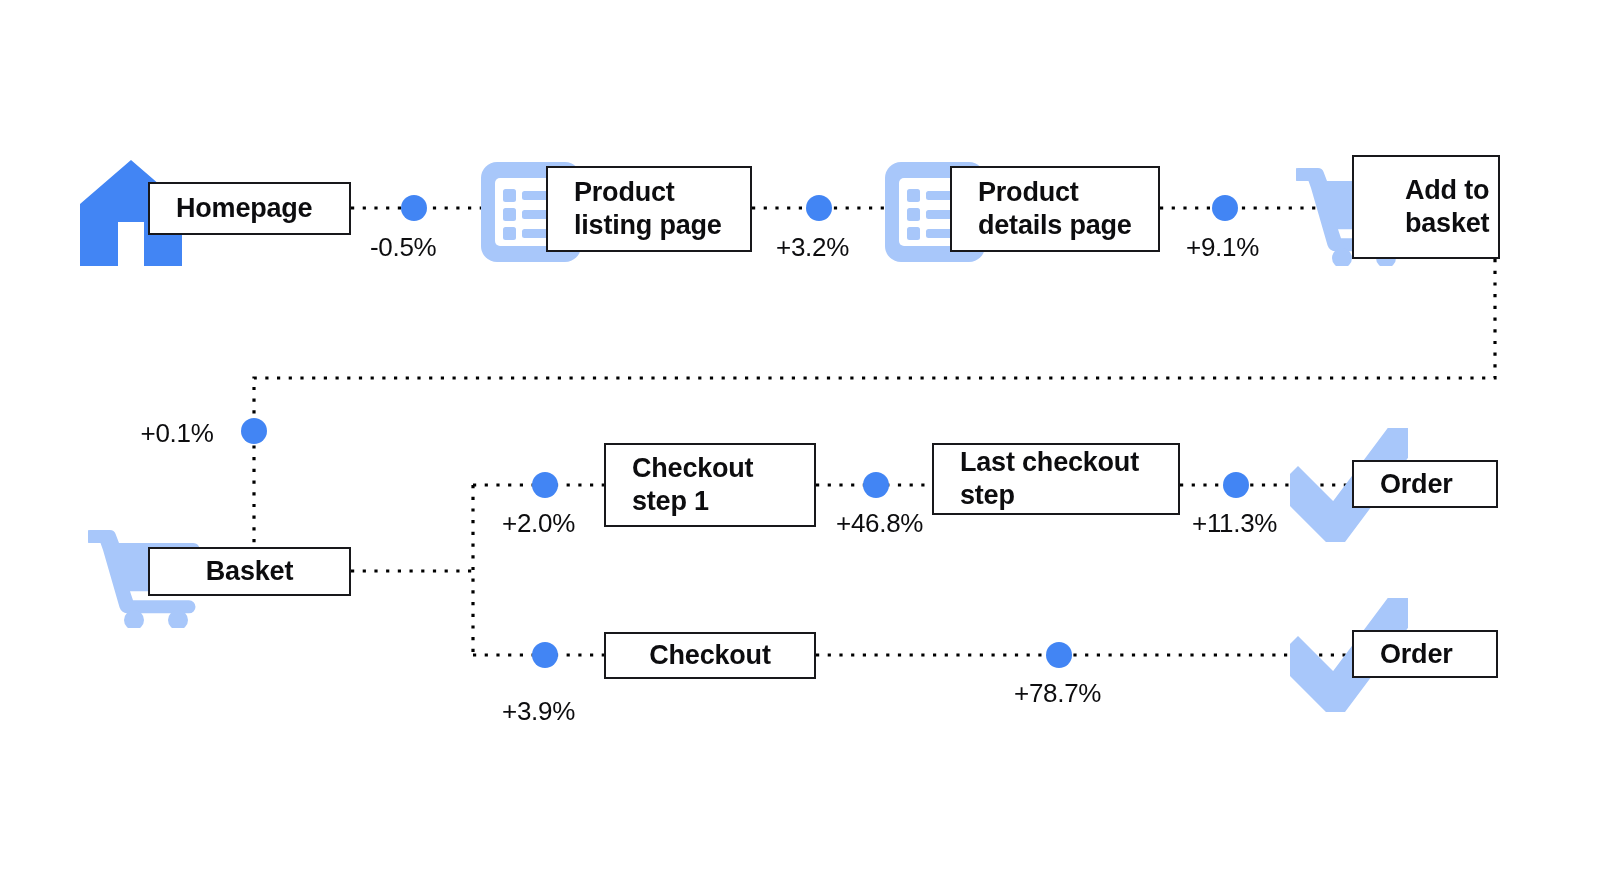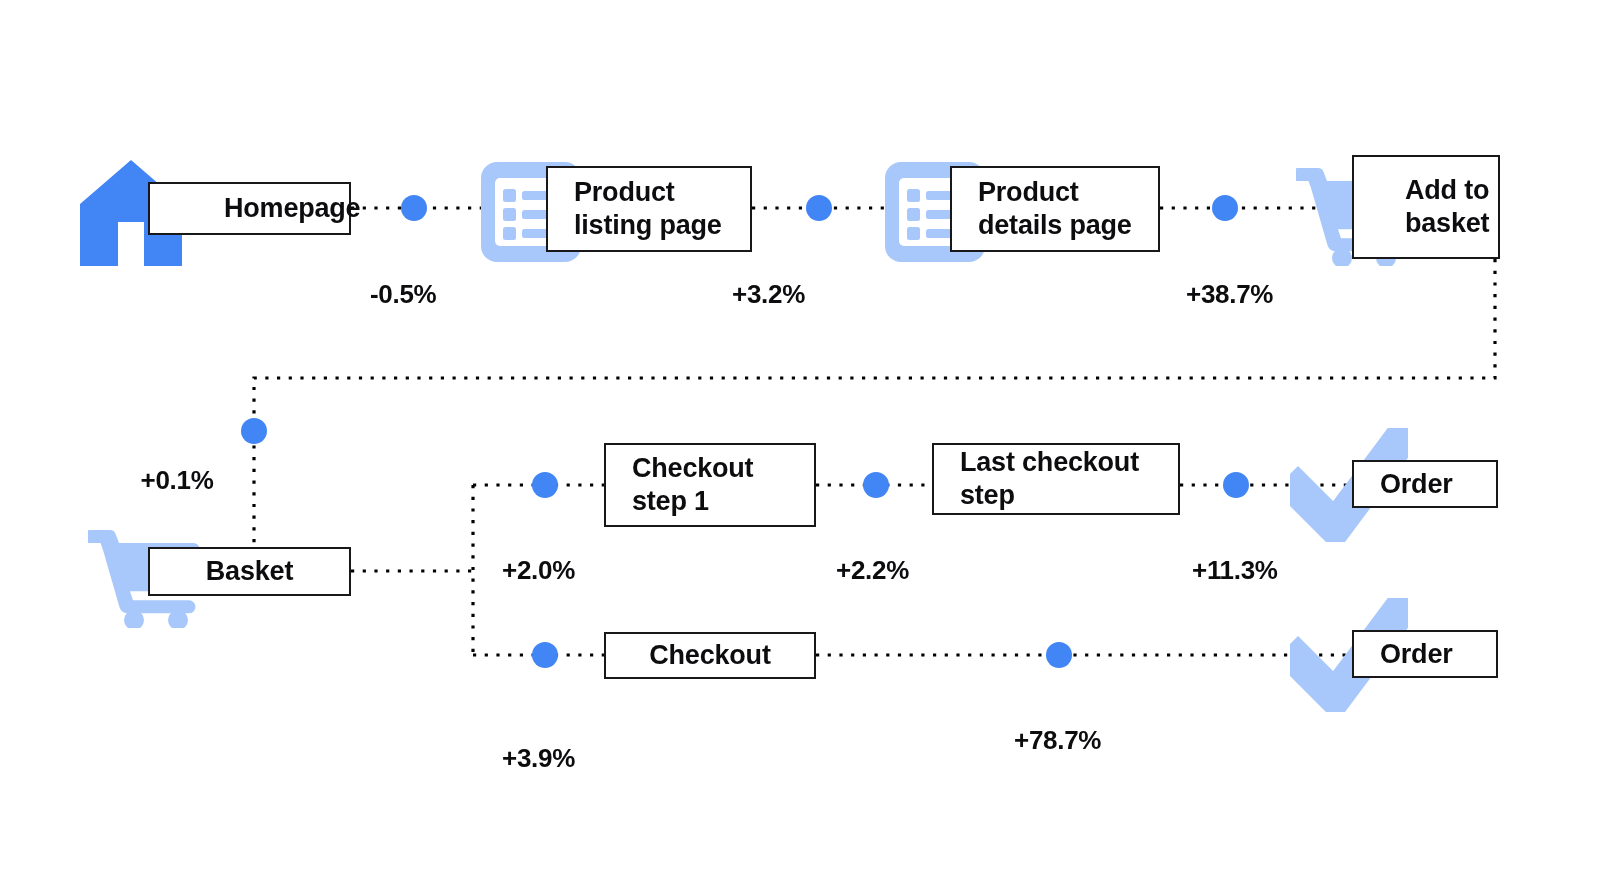--- a/index.html
+++ b/index.html
@@ -53,27 +53,26 @@
     text-align: center;
   }
   .icon {
     position: absolute;
     z-index: 3;
   }
   .icon svg { display: block; }
   .delta {
     position: absolute;
     font-family: "Liberation Sans", sans-serif;
-    font-weight: 700;
+    font-weight: 400;
     font-size: 26px;
     color: #0d0d0f;
     letter-spacing: -0.3px;
     white-space: nowrap;
     z-index: 6;
-    margin-top: 47px;
   }
   .delta.right-align { text-align: center; }
   .dot {
     position: absolute;
     width: 26px;
     height: 26px;
     border-radius: 50%;
     background: #4285f4;
     z-index: 7;
   }
@@ -162,21 +161,21 @@
       <path d="M8 62 L45 99 L110 12" fill="none" stroke="#a8c7fa" stroke-width="34" stroke-linecap="square" stroke-linejoin="miter"></path>
     </svg>
   </span>
 
   <span class="icon" style="left:1290px; top:598px;">
     <svg width="118" height="114" viewBox="0 0 118 114">
       <path d="M8 62 L45 99 L110 12" fill="none" stroke="#a8c7fa" stroke-width="34" stroke-linecap="square" stroke-linejoin="miter"></path>
     </svg>
   </span>
 
-  <div class="node" style="left:148px; top:182px; width:203px; height:53px;padding-left:48px;">
+  <div class="node" style="left:148px; top:182px; width:203px; height:53px;">
     <span class="node-label">Homepage</span>
   </div>
 
   <div class="node" style="left:546px; top:166px; width:206px; height:86px;">
     <span class="node-label">Product
 listing page</span>
   </div>
 
   <div class="node" style="left:950px; top:166px; width:210px; height:86px;">
     <span class="node-label">Product
@@ -218,22 +217,22 @@
   <span class="dot" style="left:806px; top:195px;"></span>
   <span class="dot" style="left:1212px; top:195px;"></span>
   <span class="dot" style="left:241px; top:418px;"></span>
   <span class="dot" style="left:532px; top:472px;"></span>
   <span class="dot" style="left:863px; top:472px;"></span>
   <span class="dot" style="left:1223px; top:472px;"></span>
   <span class="dot" style="left:532px; top:642px;"></span>
   <span class="dot" style="left:1046px; top:642px;"></span>
 
   <span class="delta" style="left:370px; top:232px;">-0.5%</span>
-  <span class="delta" style="left:732px; top:232px;">+3.2%</span>
-  <span class="delta" style="left:1186px; top:232px;">+38.7%</span>
+  <span class="delta" style="left:776px; top:232px;">+3.2%</span>
+  <span class="delta" style="left:1186px; top:232px;">+9.1%</span>
   <span class="delta right-align" style="left:132px; top:418px; width:90px;">+0.1%</span>
   <span class="delta" style="left:502px; top:508px;">+2.0%</span>
-  <span class="delta" style="left:836px; top:508px;">+2.2%</span>
+  <span class="delta" style="left:836px; top:508px;">+46.8%</span>
   <span class="delta" style="left:1192px; top:508px;">+11.3%</span>
   <span class="delta" style="left:502px; top:696px;">+3.9%</span>
   <span class="delta" style="left:1014px; top:678px;">+78.7%</span>
 
 </div>
 
 </body></html>

